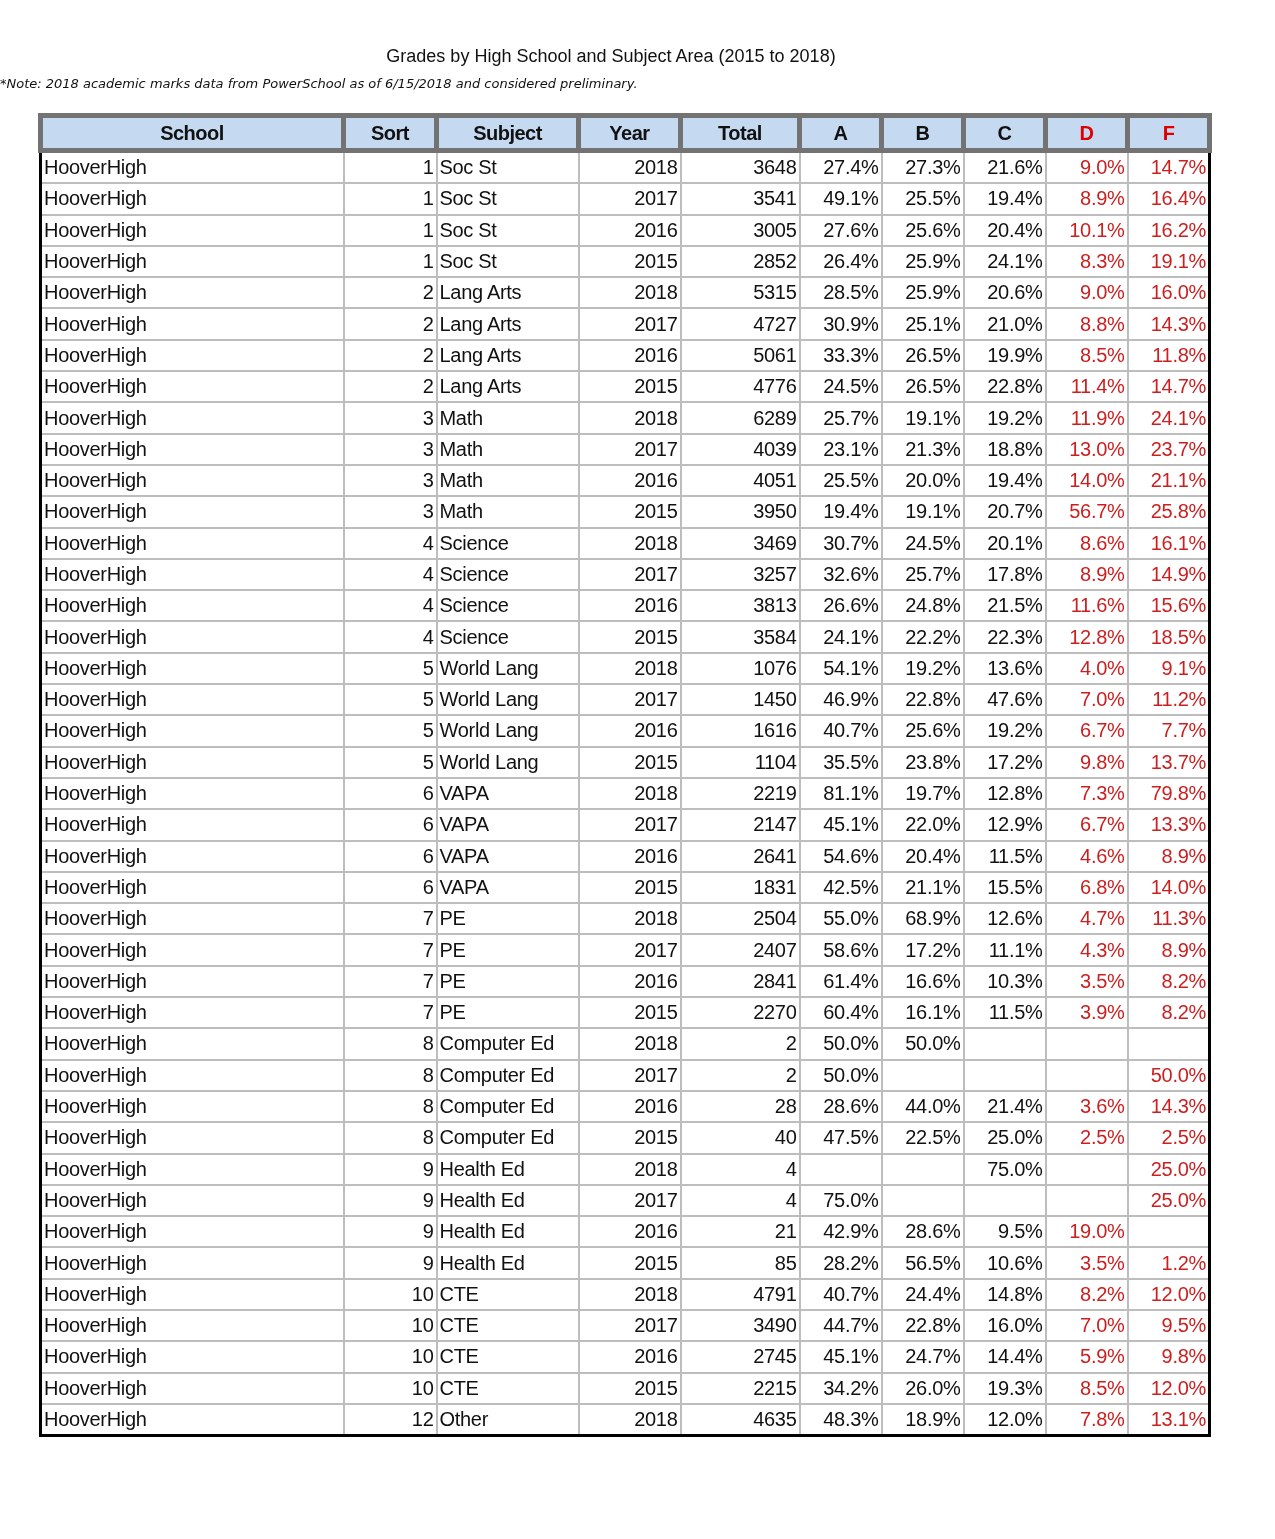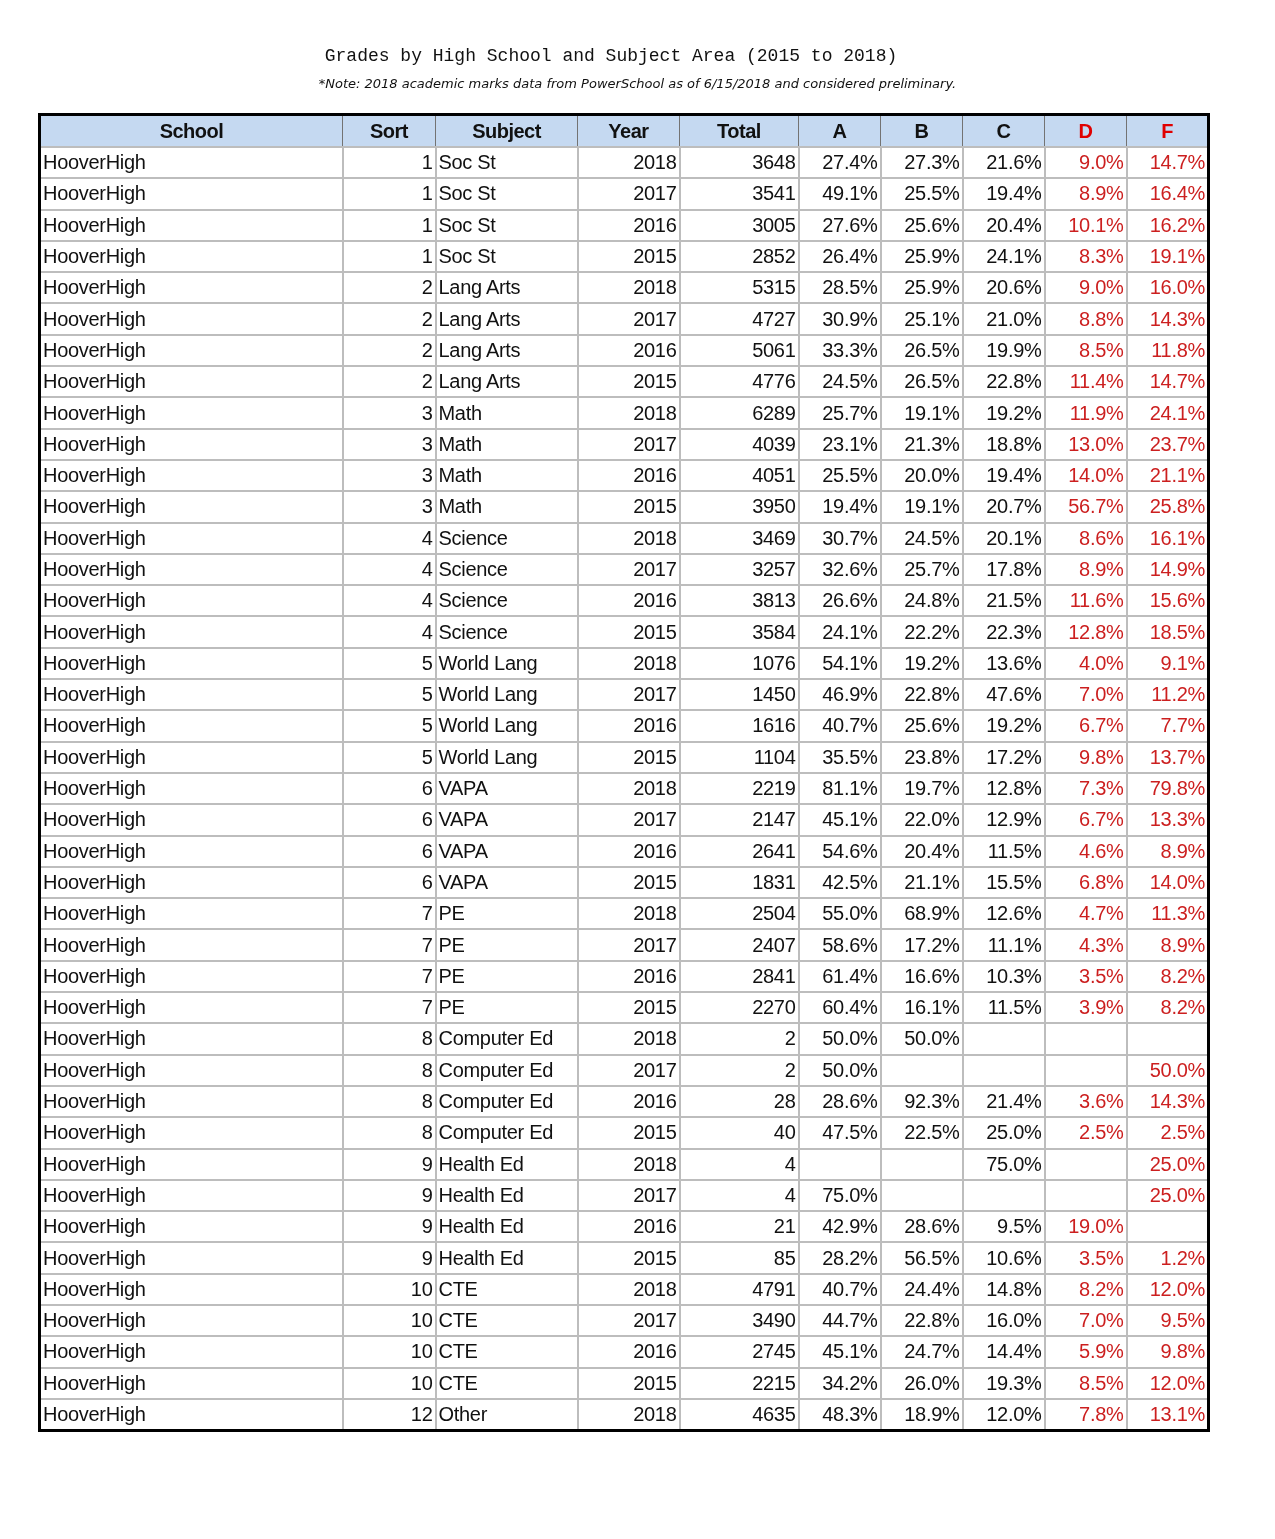--- a/index.html
+++ b/index.html
@@ -1,36 +1,36 @@
 <!DOCTYPE html>
 <html><head>
 <meta charset="utf-8">
 <style>
   html, body { margin: 0; padding: 0; background: #ffffff; }
   body { width: 1275px; height: 1539px; position: relative; overflow: hidden; }
   .title {
     position: absolute; left: 0; top: 46px; width: 1222px; text-align: center;
-    font-family: Liberation Mono, monospace; font-size: 18px; color: #111;
+    font-family: Liberation Sans, sans-serif; font-size: 18px; color: #111;
   }
   .note {
-    position: absolute; left: 0; top: 76px; width: 1275px; text-align: center;
+    position: absolute; left: 0; top: 76px; width: 1275px; text-align: left;
     font-family: "DejaVu Sans", sans-serif; font-style: italic; font-size: 13px; color: #111;
   }
   table.grades {
     position: absolute; left: 38px; top: 113px;
     border-collapse: collapse;
     border: 3px solid #000;
     font-family: "Liberation Sans", sans-serif;
     font-size: 20px;
     color: #111;
     table-layout: fixed;
   }
   table.grades th {
     background: #c5d9f1;
-    border: 1px solid #737373;
+    border: 5px solid #737373;
     height: 30px;
     padding: 0;
     font-weight: bold;
     text-align: center;
     font-size: 20px;
     letter-spacing: -0.5px;
   }
   table.grades th.red { color: #e00000; }
   table.grades td {
     border: 2px solid #bdbdbd;
@@ -448,21 +448,21 @@
         <td class="r red"></td>
         <td class="r red">50.0%</td>
       </tr>
       <tr>
         <td class="l">HooverHigh</td>
         <td class="r">8</td>
         <td class="l">Computer Ed</td>
         <td class="r">2016</td>
         <td class="r">28</td>
         <td class="r">28.6%</td>
-        <td class="r">92.3%</td>
+        <td class="r">44.0%</td>
         <td class="r">21.4%</td>
         <td class="r red">3.6%</td>
         <td class="r red">14.3%</td>
       </tr>
       <tr>
         <td class="l">HooverHigh</td>
         <td class="r">8</td>
         <td class="l">Computer Ed</td>
         <td class="r">2015</td>
         <td class="r">40</td>

